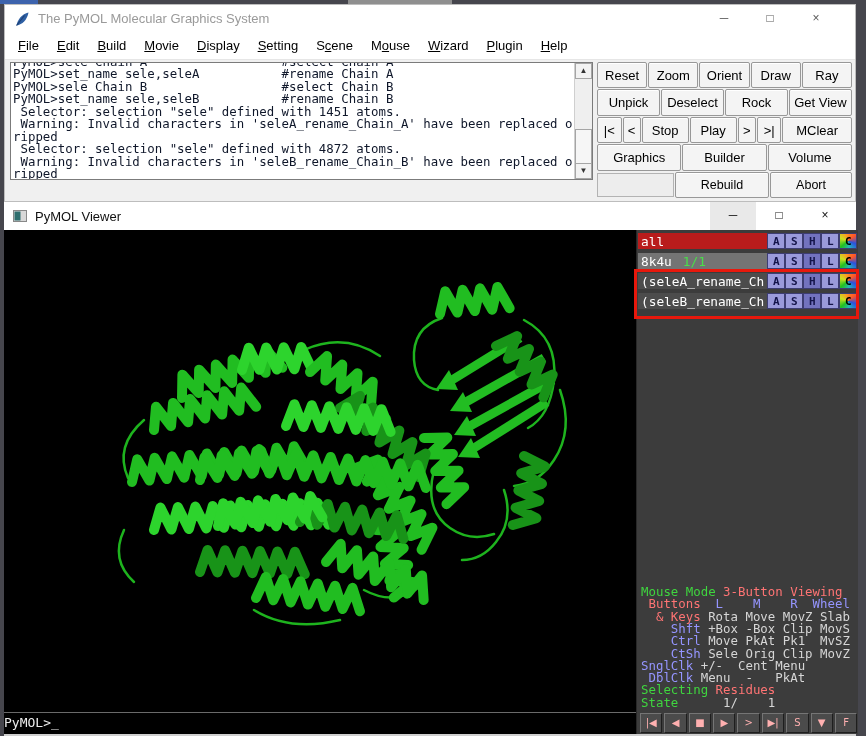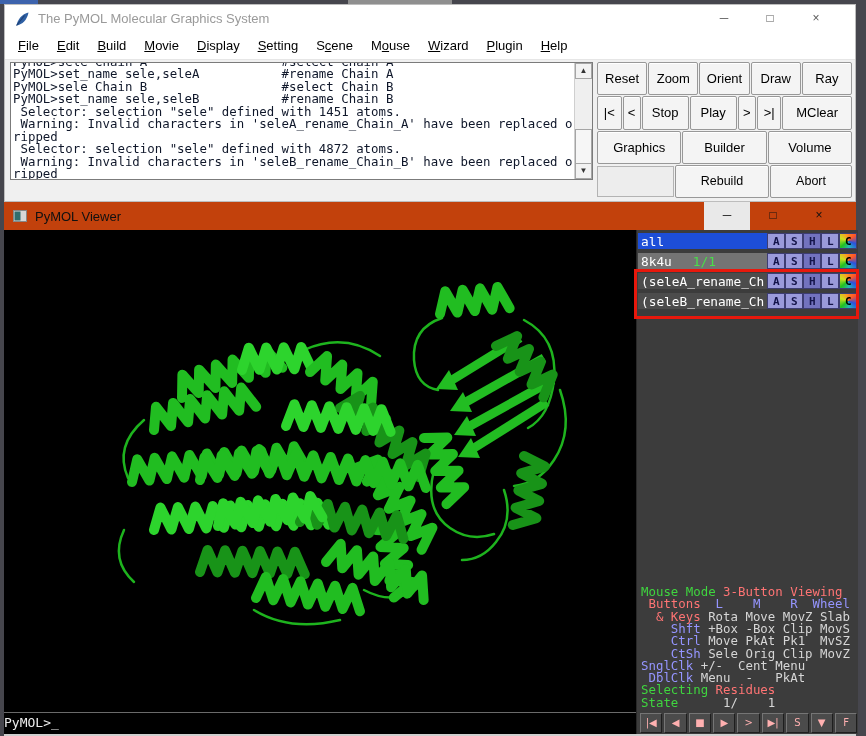--- a/index.html
+++ b/index.html
@@ -32,34 +32,34 @@
   .prompt-input{flex:1;height:17px;border:1px solid #7b7b7b;background:#fff;box-sizing:border-box;font:12.5px "DejaVu Sans Mono",monospace;padding:0 2px}
 
   .toolbar{position:absolute;left:592px;top:57px;right:3px;bottom:3px;display:flex;flex-direction:column;gap:1px}
   .tb-row{display:flex;flex:1;gap:1px}
   button.tb{flex:1;background:#f4f4f4;border:1px solid #989898;border-radius:2px;font:13px "Liberation Sans",sans-serif;color:#000;box-shadow:inset 0 1px 0 #fff;padding:0;min-width:0}
   .tb-row.last .progress{flex:1.7;background:#ededed;border:1px solid #b3b3b3;margin:1px 0;box-sizing:border-box}
   .tb-row.last button.tb{flex:0 0 auto;padding:0 25px;font-size:12.5px}
 
   
   .viewer-win{left:4px;top:202px;width:852px;height:534px;background:#3c3c3c;border-bottom:2px solid #cfcfcf}
-  .viewer-title{height:28px;background:#c2410c;display:flex;align-items:center;padding:0 14px 0 9px;gap:8px;border-bottom:1px solid #0a0a0a}
+  .viewer-title{height:28px;background:#ffffff;display:flex;align-items:center;padding:0 8px 0 9px;gap:8px;border-bottom:1px solid #0a0a0a}
   .viewer-title .title-text{color:#111}
   .viewer-body{position:absolute;top:28px;left:0;right:0;bottom:0;display:flex}
   .viewport{width:632px;background:#000;position:relative;flex:0 0 auto}
   .vp-prompt{position:absolute;left:0;right:0;bottom:0;height:21px;border-top:1px solid #6a6a6a;color:#ececec;font:13px/20px "DejaVu Sans Mono",monospace;background:#000}
   .sidepanel{flex:1;background:#3c3c3c;position:relative;border-left:1px solid #282828}
 
   .obj-list{padding-top:3px}
   .obj-row{display:flex;height:16px;margin:0 1px 4px 1px}
   .obj-name{flex:1;display:flex;align-items:center;padding:0 3px;font:12.8px "DejaVu Sans Mono",monospace;color:#fff;white-space:nowrap;overflow:hidden}
-  .obj-row:nth-child(1) .obj-name{background:#1d4ed8}
+  .obj-row:nth-child(1) .obj-name{background:#b91c1c}
   .obj-row:nth-child(2) .obj-name{background:#747474}
   .obj-row:nth-child(3) .obj-name,.obj-row:nth-child(4) .obj-name{background:#4c4c4c}
-  .obj-state{color:#49e049;margin-left:21px}
+  .obj-state{color:#49e049;margin-left:11px}
   .obj-btns{display:flex;background:#3d3d72;padding:1px;gap:2px}
   button.ob{width:16px;border:none;font:bold 11px "DejaVu Sans Mono",monospace;color:#14144a;background:#9a9ada;padding:0}
   button.ob.ob-h{background:#7272be}
   button.ob.ob-c{background:conic-gradient(from 230deg,#22c022,#cce020,#ff9420,#ff5428,#2a52e0,#22b8b8,#22c022);color:#000}
   .red-box{position:absolute;left:-3px;right:-1px;top:39px;height:44px;border:3px solid #e8180c;pointer-events:none}
 
   .mouse-panel{position:absolute;left:4px;right:0;bottom:25px;font:12.4px/12.3px "DejaVu Sans Mono",monospace;white-space:pre}
   .c-g{color:#3fd53f}.c-r{color:#ff7474}.c-b{color:#9595ff}.c-w{color:#d6d6d6}
 
   .vcr-row{position:absolute;left:0;right:0;bottom:0;height:23px;display:flex;gap:2px;padding:2px 1px 1px 3px;box-sizing:border-box}
@@ -126,20 +126,26 @@
   </div>
 
 
   <div class="toolbar">
     <div class="tb-row">
         <button class="tb">Reset</button>
         <button class="tb">Zoom</button>
         <button class="tb">Orient</button>
         <button class="tb">Draw</button>
         <button class="tb">Ray</button>
+      </div>
+    <div class="tb-row">
+        <button class="tb">Unpick</button>
+        <button class="tb">Deselect</button>
+        <button class="tb">Rock</button>
+        <button class="tb">Get View</button>
       </div>
     <div class="tb-row">
         <button class="tb" style="flex-grow: 1.4;">|&lt;</button>
         <button class="tb" style="flex-grow: 1;">&lt;</button>
         <button class="tb" style="flex-grow: 2.8;">Stop</button>
         <button class="tb" style="flex-grow: 2.8;">Play</button>
         <button class="tb" style="flex-grow: 1;">&gt;</button>
         <button class="tb" style="flex-grow: 1.4;">&gt;|</button>
         <button class="tb" style="flex-grow: 4.2;">MClear</button>
       </div>

